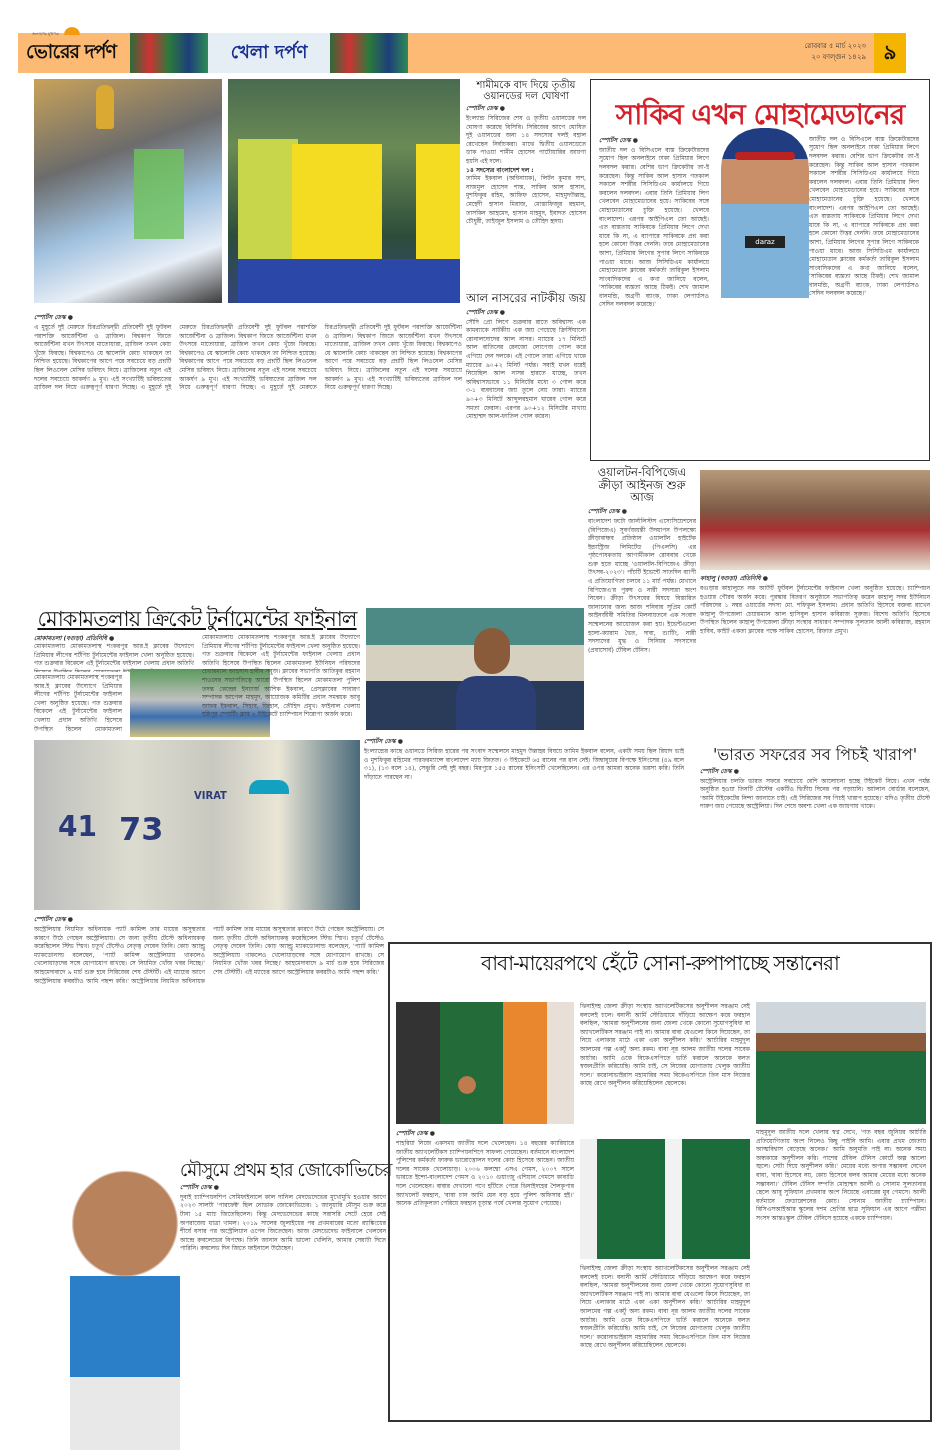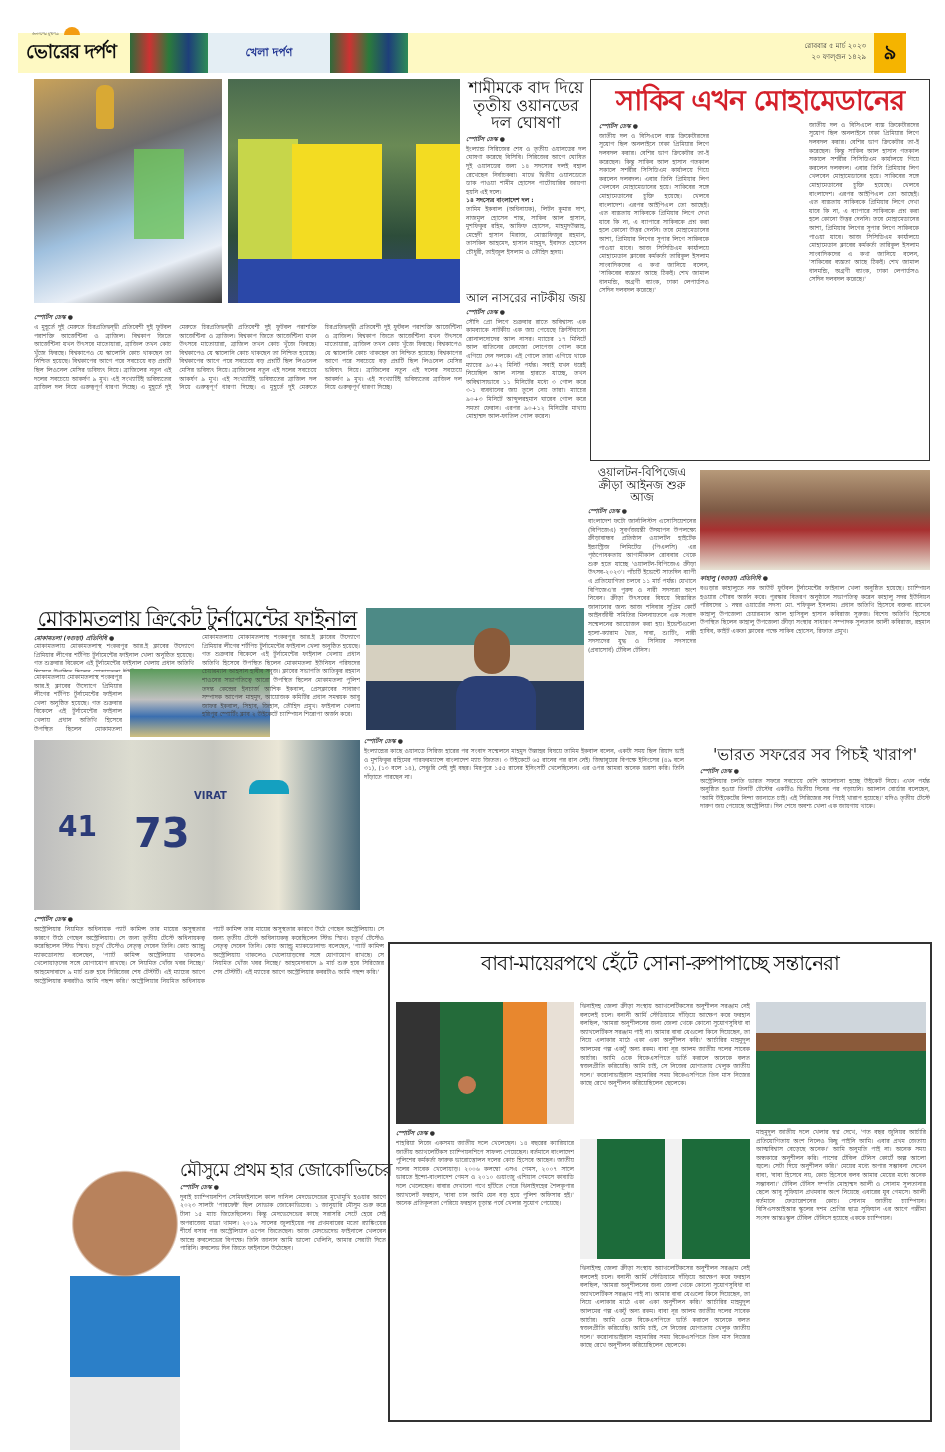--- a/index.html
+++ b/index.html
@@ -1,25 +1,25 @@
 <!DOCTYPE html>
 <html><head>
 <meta charset="utf-8">
 <style>
   * { box-sizing: border-box; margin: 0; padding: 0; }
   body { width: 945px; height: 1452px; background: #ffffff; font-family: "DejaVu Sans", sans-serif; color: #222; position: relative; overflow: hidden; }
   .abs { position: absolute; }
-  .masthead { left: 18px; top: 33px; width: 888px; height: 40px; background: #fef9c3; display: flex; align-items: center; }
+  .masthead { left: 18px; top: 33px; width: 888px; height: 40px; background: #fdba74; display: flex; align-items: center; }
   .logo { width: 100px; padding-left: 8px; position: relative; }
   .logo-tag { font-size: 4px; color: #333; position: absolute; top: -6px; left: 14px; }
   .logo-text { font-size: 19px; font-weight: bold; color: #111; font-family: "DejaVu Serif", serif; letter-spacing: -1px; }
   .sun { position: absolute; left: 46px; top: -10px; width: 16px; height: 8px; border-radius: 8px 8px 0 0; background: #f39c12; }
   .banner { position: absolute; left: 112px; top: 0; width: 278px; height: 40px; display: flex; }
   .banner-img { width: 78px; height: 40px; background: linear-gradient(90deg,#2e6b3a,#c33,#2b7a3c,#1e3f7a,#2e8b57); }
-  .banner-title { flex: 1; display: flex; align-items: center; justify-content: center; background: #e4eef4; color: #1b2f8f; font-size: 11px; font-weight: bold; }
+  .banner-title { flex: 1; display: flex; align-items: center; justify-content: center; background: #e4eef4; color: #1b2f8f; font-size: 18px; font-weight: bold; }
   .dateblk { position: absolute; right: 40px; top: 8px; text-align: right; font-size: 7px; color: #333; line-height: 11px; }
   .pageno { position: absolute; right: 0; top: 0; width: 32px; height: 40px; background: #f5b400; display: flex; align-items: center; justify-content: center; font-size: 20px; font-weight: bold; color: #111; }
   .photo { background: #888; overflow: hidden; }
   .hl { font-family: "DejaVu Serif", serif; color: #111; text-align: center; line-height: 1.1; }
   .byline { font-size: 6px; font-weight: bold; font-style: italic; color: #333; }
   .body-text { font-size: 6px; line-height: 8.6px; color: #444; text-align: justify; }
   .cols2 { column-count: 2; column-gap: 8px; }
   .cols3 { column-count: 3; column-gap: 8px; }
   .boxed { border: 1.5px solid #333; }
 </style>
@@ -49,35 +49,39 @@
   <div style="position:absolute;left:100px;top:70px;width:50px;height:90px;background:#6ec45a;opacity:.8;"></div>
 </div>
 <div class="abs photo" style="left:228px;top:79px;width:232px;height:224px;background:linear-gradient(180deg,#4a6b4f 0%,#6a8a55 30%,#2d4d3a 70%,#33457a 100%);">
   <div style="position:absolute;left:10px;top:60px;width:60px;height:120px;background:#c7d64a;"></div>
   <div style="position:absolute;left:64px;top:65px;width:90px;height:115px;background:#f3dc22;"></div>
   <div style="position:absolute;left:188px;top:65px;width:44px;height:115px;background:#f3dc22;"></div>
   <div style="position:absolute;left:10px;top:180px;width:222px;height:44px;background:#2b48a8;"></div>
 </div>
 
 <div class="abs" style="left:466px;top:79px;width:120px;">
-  <div class="hl" style="font-size:16px;">শামীমকে বাদ দিয়ে তৃতীয় ওয়ানডের দল ঘোষণা</div>
+  <div class="hl" style="font-size:10px;">শামীমকে বাদ দিয়ে তৃতীয় ওয়ানডের দল ঘোষণা</div>
   <div class="byline" style="margin-top:2px;">স্পোর্টস ডেস্ক ●</div>
   <div class="body-text">ইংল্যান্ড সিরিজের শেষ ও তৃতীয় ওয়ানডের দল ঘোষণা করেছে বিসিবি। সিরিজের আগে ঘোষিত দুই ওয়ানডের জন্য ১৪ সদস্যের দলই বহাল রেখেছেন নির্বাচকরা। মাঝে দ্বিতীয় ওয়ানডেতে ডাক পাওয়া শামীম হোসেন পাটোয়ারির জায়গা হয়নি এই দলে।</div>
   <div class="body-text" style="font-weight:bold;color:#222;">১৪ সদস্যের বাংলাদেশ দল :</div>
   <div class="body-text">তামিম ইকবাল (অধিনায়ক), লিটন কুমার দাশ, নাজমুল হোসেন শান্ত, সাকিব আল হাসান, মুশফিকুর রহিম, আফিফ হোসেন, মাহমুদউল্লাহ, মেহেদী হাসান মিরাজ, মোস্তাফিজুর রহমান, তাসকিন আহমেদ, হাসান মাহমুদ, ইবাদত হোসেন চৌধুরী, তাইজুল ইসলাম ও তৌহিদ হৃদয়।</div>
 </div>
 
 <div class="abs" style="left:466px;top:292px;width:120px;">
   <div class="hl" style="font-size:11.5px;">আল নাসরের নাটকীয় জয়</div>
   <div class="byline" style="margin-top:2px;">স্পোর্টস ডেস্ক ●</div>
   <div class="body-text" style="height:118px;overflow:hidden;">সৌদি প্রো লিগে শুক্রবার রাতে অবিশ্বাস্য এক কামব্যাকে নাটকীয় এক জয় পেয়েছে ক্রিস্টিয়ানো রোনালদোদের আল নাসর। ম্যাচের ১৭ মিনিটে আল বাতিনের রেনজো লোপেজ গোল করে এগিয়ে দেন দলকে। এই গোলে তারা এগিয়ে থাকে ম্যাচের ৯০+২ মিনিট পর্যন্ত। সবাই যখন ধরেই নিয়েছিল আল নাসর হারতে যাচ্ছে, তখন অবিশ্বাস্যভাবে ১১ মিনিটের মধ্যে ৩ গোল করে ৩-১ ব্যবধানের জয় তুলে নেয় তারা। ম্যাচের ৯০+৩ মিনিটে আব্দুলরহমান ঘারেব গোল করে সমতা ফেরান। এরপর ৯০+১২ মিনিটের মাথায় মোহাম্মদ আল-ফাতিল গোল করেন।</div>
 </div>
 
-<div class="abs boxed" style="left:590px;top:79px;width:340px;height:382px;padding:6px 8px;">
+<div class="abs boxed" style="left:590px;top:79px;width:340px;height:382px;padding:20px 8px;">
   <div class="hl" style="font-size:28px;color:#d4202a;font-weight:bold;letter-spacing:-1px;">সাকিব এখন মোহামেডানের</div>
+  <div style="position:absolute;left:130px;top:48px;width:88px;height:170px;background:linear-gradient(180deg,#1f3d80 0 18%,#c98f68 18% 45%,#7fb2d8 45% 100%);border-radius:40px 40px 0 0;">
+    <div style="position:absolute;left:14px;top:24px;width:60px;height:8px;background:#b22;border-radius:4px;"></div>
+    <div style="position:absolute;left:24px;top:108px;width:40px;height:12px;background:#222;color:#fff;font-size:7px;text-align:center;line-height:12px;">daraz</div>
+  </div>
   <div style="display:flex;gap:100px;margin-top:4px;">
     <div style="width:110px;">
       <div class="byline">স্পোর্টস ডেস্ক ●</div>
       <div class="body-text" style="height:300px;overflow:hidden;">জাতীয় দল ও বিসিএলে ব্যস্ত ক্রিকেটারদের সুযোগ ছিল অনলাইনে ঢাকা প্রিমিয়ার লিগে দলবদল করার। বেশির ভাগ ক্রিকেটার তা-ই করেছেন। কিন্তু সাকিব আল হাসান গতকাল সকালে সশরীর সিসিডিএম কার্যালয়ে গিয়ে করলেন দলবদল। এবার তিনি প্রিমিয়ার লিগ খেলবেন মোহামেডানের হয়ে। সাকিবের সঙ্গে মোহামেডানের চুক্তি হয়েছে। খেলবে বাংলাদেশ। এরপর আইপিএল তো আছেই। এত ব্যস্ততায় সাকিবকে প্রিমিয়ার লিগে দেখা যাবে কি না, এ ব্যাপারে সাকিবকে প্রশ্ন করা হলে কোনো উত্তর দেননি। তবে মোহামেডানের আশা, প্রিমিয়ার লিগের সুপার লিগে সাকিবকে পাওয়া যাবে। আজ সিসিডিএম কার্যালয়ে মোহামেডান ক্লাবের কর্মকর্তা তারিকুল ইসলাম সাংবাদিকদের এ কথা জানিয়ে বলেন, 'সাকিবের ব্যস্ততা আছে ঠিকই। শেখ জামাল ধানমন্ডি, অগ্রণী ব্যাংক, ঢাকা লেপার্ডসও সেদিন দলবদল করেছে।'</div>
     </div>
     <div class="body-text" style="width:110px;height:310px;overflow:hidden;">জাতীয় দল ও বিসিএলে ব্যস্ত ক্রিকেটারদের সুযোগ ছিল অনলাইনে ঢাকা প্রিমিয়ার লিগে দলবদল করার। বেশির ভাগ ক্রিকেটার তা-ই করেছেন। কিন্তু সাকিব আল হাসান গতকাল সকালে সশরীর সিসিডিএম কার্যালয়ে গিয়ে করলেন দলবদল। এবার তিনি প্রিমিয়ার লিগ খেলবেন মোহামেডানের হয়ে। সাকিবের সঙ্গে মোহামেডানের চুক্তি হয়েছে। খেলবে বাংলাদেশ। এরপর আইপিএল তো আছেই। এত ব্যস্ততায় সাকিবকে প্রিমিয়ার লিগে দেখা যাবে কি না, এ ব্যাপারে সাকিবকে প্রশ্ন করা হলে কোনো উত্তর দেননি। তবে মোহামেডানের আশা, প্রিমিয়ার লিগের সুপার লিগে সাকিবকে পাওয়া যাবে। আজ সিসিডিএম কার্যালয়ে মোহামেডান ক্লাবের কর্মকর্তা তারিকুল ইসলাম সাংবাদিকদের এ কথা জানিয়ে বলেন, 'সাকিবের ব্যস্ততা আছে ঠিকই। শেখ জামাল ধানমন্ডি, অগ্রণী ব্যাংক, ঢাকা লেপার্ডসও সেদিন দলবদল করেছে।'</div>
   </div>
 </div>
 
 <div class="abs" style="left:34px;top:308px;width:428px;">
@@ -123,21 +127,21 @@
   <div style="position:absolute;left:90px;top:68px;width:80px;height:54px;background:#2b3f75;border-radius:20px 20px 0 0;"></div>
 </div>
 
 <div class="abs" style="left:364px;top:734px;width:320px;">
   <div class="byline" style="margin-top:2px;">স্পোর্টস ডেস্ক ●</div>
   <div class="body-text" style="height:160px;overflow:hidden;">ইংল্যান্ডের কাছে ওয়ানডে সিরিজ হারের পর সংবাদ সম্মেলনে মাহমুদ উল্লাহর বিষয়ে তামিম ইকবাল বলেন, একটা সময় ছিল রিয়াদ ভাই ও মুশফিকুর রহিমের পারফরম্যান্সে বাংলাদেশ ম্যাচ জিতত। ৩ উইকেটে ৬৫ রানের পর রান নেই। জিম্বাবুয়ের বিপক্ষে ইনিংসের (৪৯ বলে ৩১), (১৩ বলে ১৪), সেঞ্চুরি নেই দুই বছর। মিরপুরে ১৫৫ রানের ইনিংসটি খেলেছিলেন। এর ওপর আমরা অনেক ভরসা করি। তিনি দাঁড়াতে পারছেন না।</div>
 </div>
 
 <div class="abs photo" style="left:34px;top:740px;width:326px;height:170px;background:linear-gradient(90deg,#bdbdbd 0%,#dcdcd0 30%,#c8c8c0 55%,#eae6d6 75%,#4a6a7a 100%);">
   <div style="position:absolute;left:24px;top:70px;color:#2b3b78;font-size:28px;font-weight:bold;">41</div>
-  <div style="position:absolute;left:100px;top:70px;color:#2b3b78;font-size:40px;font-weight:bold;">73</div>
+  <div style="position:absolute;left:85px;top:70px;color:#2b3b78;font-size:32px;font-weight:bold;">73</div>
   <div style="position:absolute;left:160px;top:50px;color:#2b3b78;font-size:10px;font-weight:bold;">VIRAT</div>
   <div style="position:absolute;left:215px;top:40px;width:40px;height:14px;background:#14a0c0;border-radius:10px 10px 0 0;"></div>
 </div>
 
 <div class="abs" style="left:34px;top:912px;width:350px;">
   <div class="byline" style="margin-top:2px;">স্পোর্টস ডেস্ক ●</div>
   <div class="body-text cols2" style="height:196px;overflow:hidden;">
     <span>অস্ট্রেলিয়ার নিয়মিত অধিনায়ক প্যাট কামিন্স তার মায়ের অসুস্থতার কারণে উঠে গেছেন অস্ট্রেলিয়ায়। সে জন্য তৃতীয় টেস্টে অধিনায়কত্ব করেছিলেন স্টিভ স্মিথ। চতুর্থ টেস্টেও নেতৃত্ব দেবেন তিনি। কোচ অ্যান্ড্রু ম্যাকডোনাল্ড বলেছেন, 'প্যাট কামিন্স অস্ট্রেলিয়ায় থাকলেও খেলোয়াড়দের সঙ্গে যোগাযোগ রাখছে। সে নিয়মিত খোঁজ খবর নিচ্ছে।' আহমেদাবাদে ৯ মার্চ শুরু হবে সিরিজের শেষ টেস্টটি। এই ম্যাচের আগে অস্ট্রেলিয়ার কবরটাও আমি পছন্দ করি।'</span>
     <span>অস্ট্রেলিয়ার নিয়মিত অধিনায়ক প্যাট কামিন্স তার মায়ের অসুস্থতার কারণে উঠে গেছেন অস্ট্রেলিয়ায়। সে জন্য তৃতীয় টেস্টে অধিনায়কত্ব করেছিলেন স্টিভ স্মিথ। চতুর্থ টেস্টেও নেতৃত্ব দেবেন তিনি। কোচ অ্যান্ড্রু ম্যাকডোনাল্ড বলেছেন, 'প্যাট কামিন্স অস্ট্রেলিয়ায় থাকলেও খেলোয়াড়দের সঙ্গে যোগাযোগ রাখছে। সে নিয়মিত খোঁজ খবর নিচ্ছে।' আহমেদাবাদে ৯ মার্চ শুরু হবে সিরিজের শেষ টেস্টটি। এই ম্যাচের আগে অস্ট্রেলিয়ার কবরটাও আমি পছন্দ করি।'</span>
   </div>

